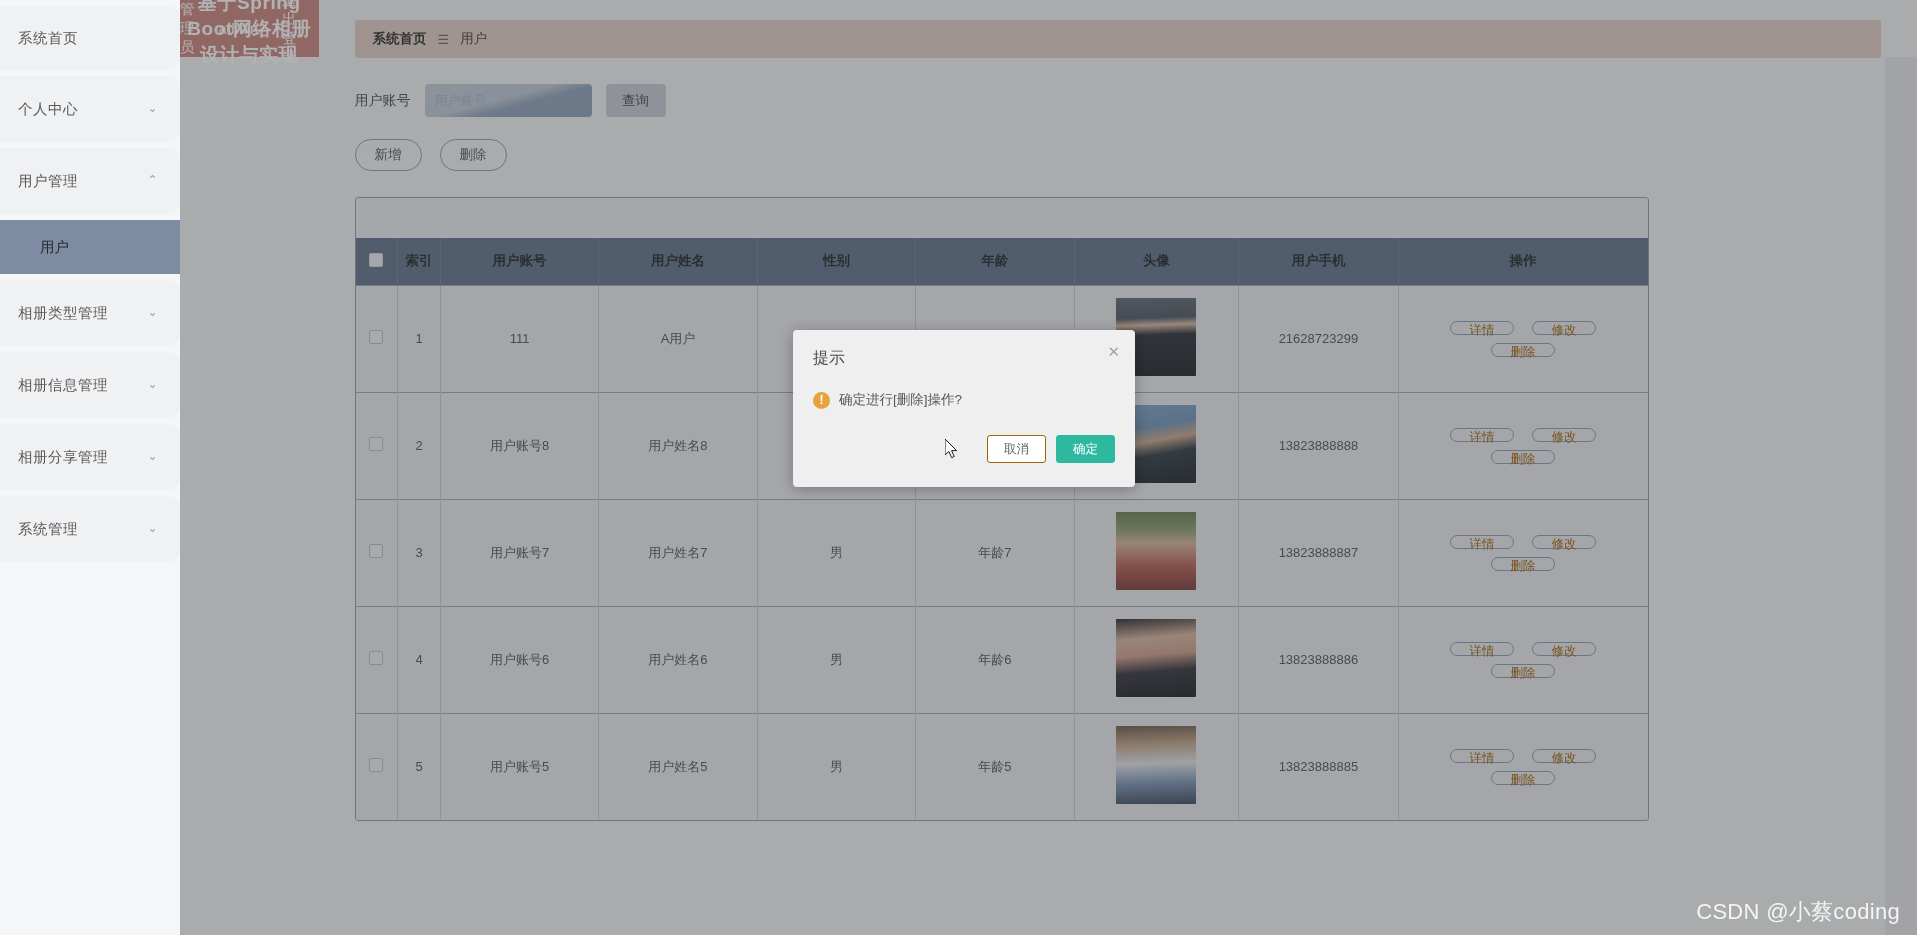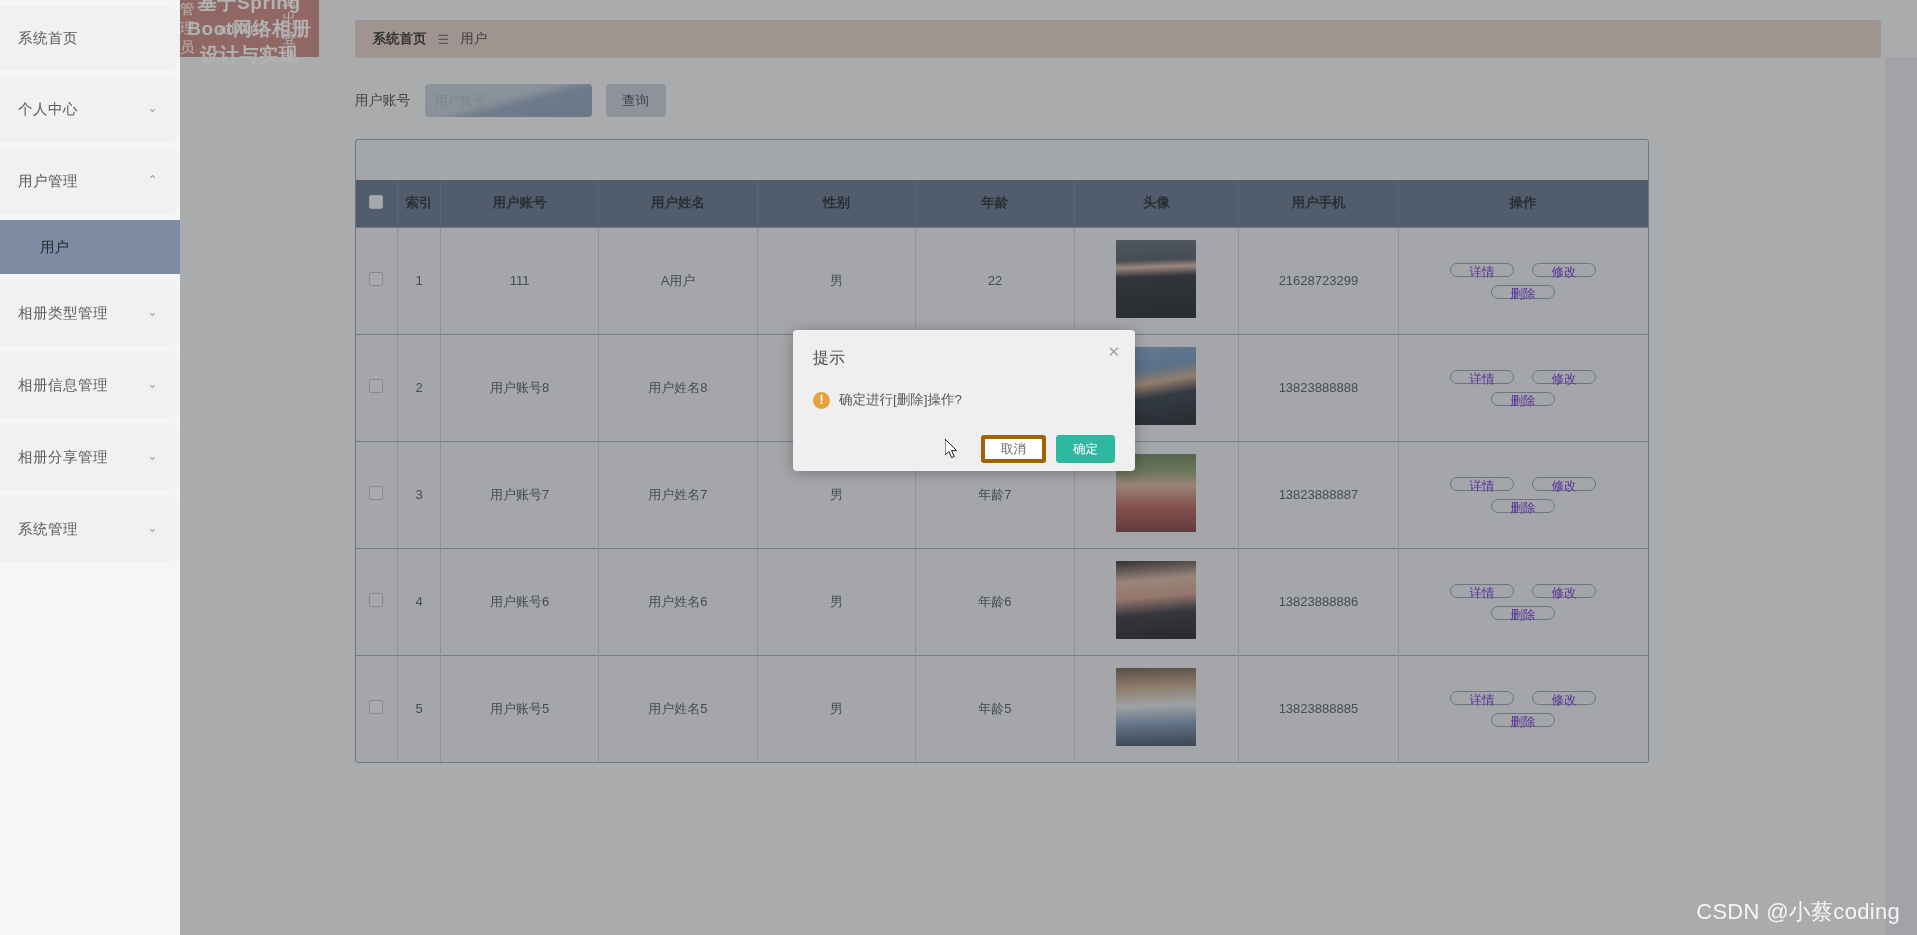--- a/index.html
+++ b/index.html
@@ -224,41 +224,41 @@
 
   .op-cell { padding: 6px 0; }
   .op-row1 { display: flex; justify-content: center; gap: 18px; margin-bottom: 8px; }
   .op-row2 { display: flex; justify-content: center; }
   .btn-op {
     min-width: 64px; height: 14px;
     padding: 0 13px;
     border-radius: 14px;
     border: 1.5px solid #8b9cb2;
     background: transparent;
-    color: #6d28d9;
+    color: #a16207;
     font-size: 12.5px;
     cursor: pointer;
     font-family: Liberation Serif, serif;
   }
 
   
   #scrim {
     position: absolute; inset: 0;
     background: rgba(60,62,66,0.40);
     z-index: 50;
   }
   #modal {
     position: absolute;
     left: 613px; top: 330px;
     width: 342px;
     background: #efefef;
     border-radius: 4px;
     box-shadow: 0 2px 14px rgba(0,0,0,.28);
     z-index: 60;
-    padding: 18px 20px 8px 20px;
+    padding: 18px 20px 24px 20px;
   }
   #modal .m-title {
     font-size: 16px;
     color: #4a4a4a;
     margin-bottom: 22px;
   }
   #modal .m-close {
     position: absolute; right: 15px; top: 14px;
     font-size: 15px; color: #a0a4a8;
     cursor: pointer; line-height: 1;
@@ -279,21 +279,21 @@
   }
   #modal .m-msg { font-size: 13.5px; color: #54585c; }
   #modal .m-foot { display: flex; justify-content: flex-end; gap: 10px; }
   #modal .m-btn {
     height: 28px; padding: 0 16px;
     border-radius: 3px;
     font-size: 12.5px;
     cursor: pointer;
     font-family: inherit;
   }
-  #modal .m-cancel { background: #ffffff; border: 4px solid #a16207; color: #606266; }
+  #modal .m-cancel { background: #ffffff; border: 1px solid #a16207; color: #606266; }
   #modal .m-ok { background: #2eb8a0; border: 1px solid #2eb8a0; color: #ffffff; }
 
   
   #cursor {
     position: absolute;
     left: 765px; top: 439px;
     z-index: 70;
     width: 14px; height: 20px;
   }
 
@@ -378,20 +378,24 @@
         <span class="bc-sep">☰</span>
         <span class="bc-current">用户</span>
       </div>
 
       <div class="search-row">
         <span class="search-label">用户账号</span>
         <input class="search-input" type="text" placeholder="用户账号" style="">
         <button class="btn-query">查询</button>
       </div>
 
+      <div class="action-row">
+        <button class="btn-pill">新增</button>
+        <button class="btn-pill">删除</button>
+      </div>
 
       <div class="table-wrap">
         <table class="grid">
           <thead>
             <tr>
               <th class="col-chk">
                 <span class="cbox head"></span>
               </th>
               <th class="col-idx">索引</th>
               <th class="col-acct">用户账号</th>

